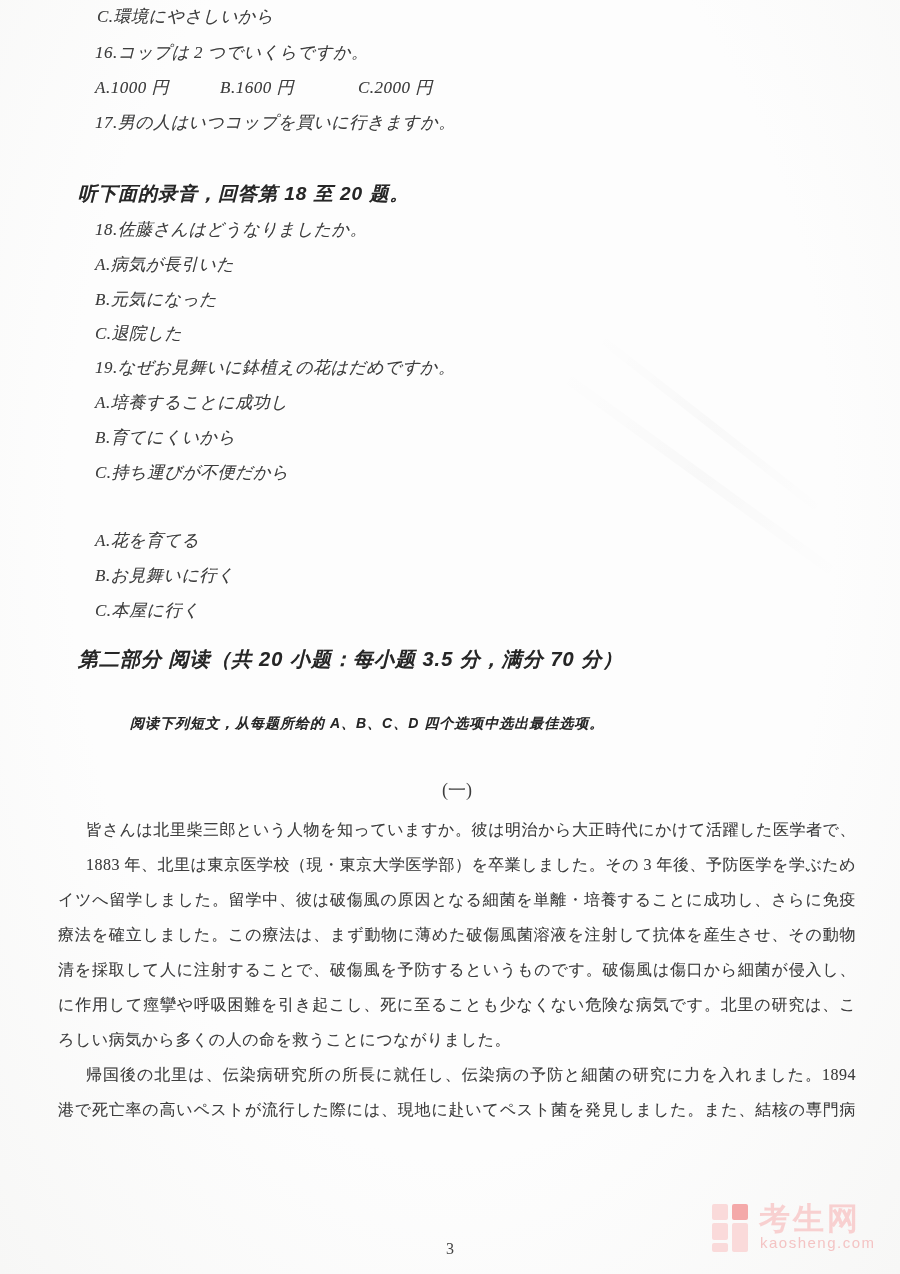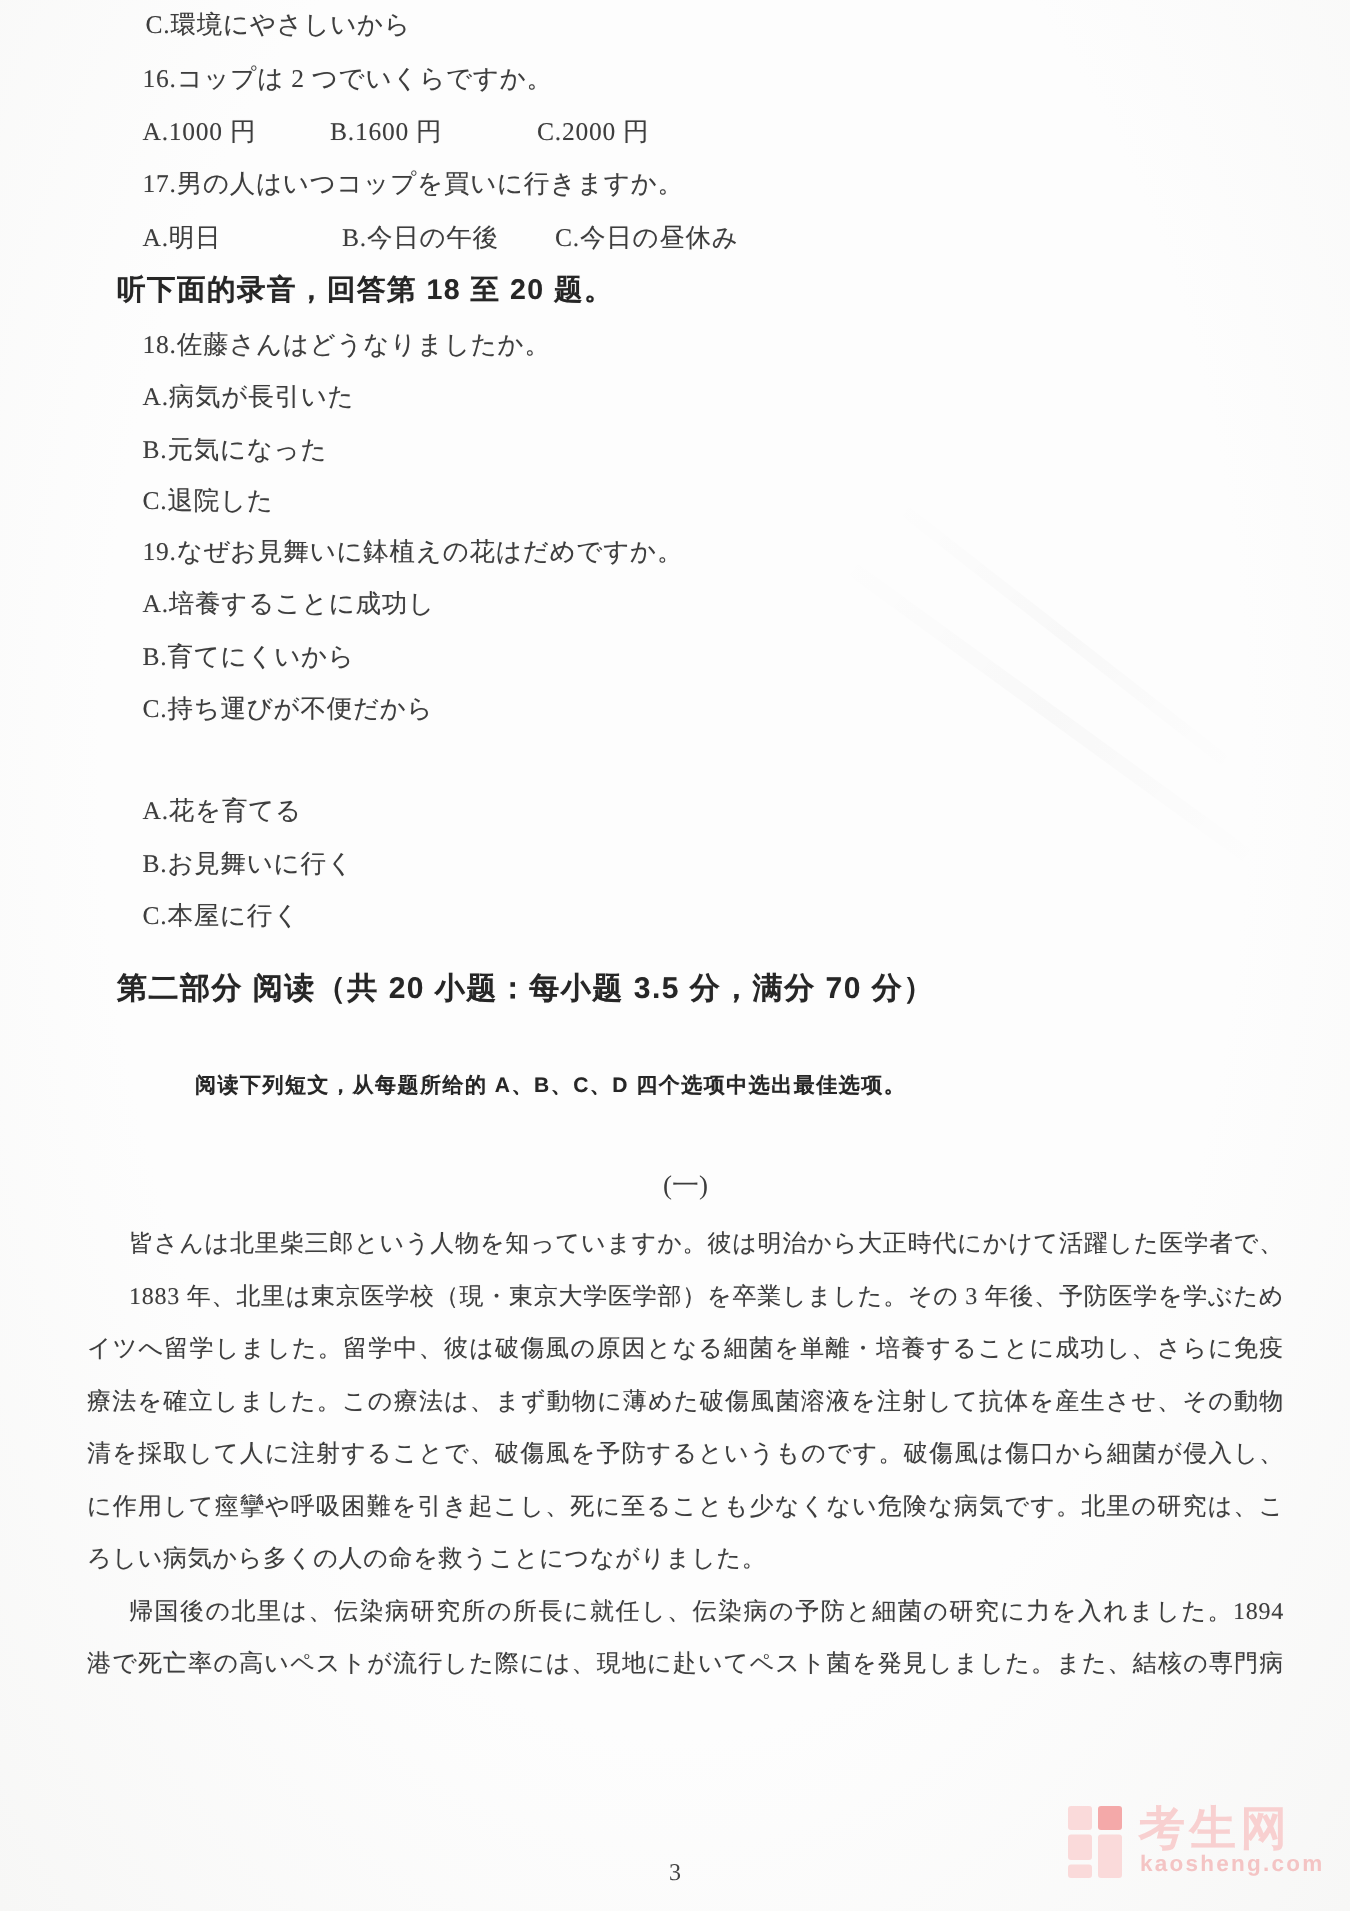--- a/index.html
+++ b/index.html
@@ -13,20 +13,21 @@
     font-family:"Liberation Serif","DejaVu Serif",serif;
     color:#3d3d3d;
   }
   .line{
     position:absolute;
     white-space:nowrap;
     font-size:17px;
     line-height:22px;
     letter-spacing:0.5px;
     text-shadow:0 0 0.5px rgba(70,70,70,.35);
+    font-style:italic;
   }
   .bold-cn{
     font-family:"Liberation Sans","DejaVu Sans",sans-serif;
     font-weight:bold;
     color:#262626;
     letter-spacing:1px;
   }
   .opts{display:flex;}
   .opts .opt{display:inline-block;}
   .r16-a{width:125px;} .r16-b{width:138px;}
@@ -88,25 +89,20 @@
   <div class="line" style="left:97px;top:6px">C.環境にやさしいから</div>
 
   <div class="line" style="left:95px;top:42px">16.コップは 2 つでいくらですか。</div>
   <div class="line opts" style="left:95px;top:77px">
     <span class="opt r16-a">A.1000 円</span>
     <span class="opt r16-b">B.1600 円</span>
     <span class="opt">C.2000 円</span>
   </div>
 
   <div class="line" style="left:95px;top:112px">17.男の人はいつコップを買いに行きますか。</div>
-  <div class="line opts" style="left:95px;top:148px">
-    <span class="opt r17-a">A.明日</span>
-    <span class="opt r17-b">B.今日の午後</span>
-    <span class="opt">C.今日の昼休み</span>
-  </div>
 
   <div class="line bold-cn" style="left:78px;top:183px;font-size:19px">听下面的录音，回答第 18 至 20 题。</div>
 
   <div class="line" style="left:95px;top:219px">18.佐藤さんはどうなりましたか。</div>
   <div class="line" style="left:95px;top:254px">A.病気が長引いた</div>
   <div class="line" style="left:95px;top:289px">B.元気になった</div>
   <div class="line" style="left:95px;top:323px">C.退院した</div>
 
   <div class="line" style="left:95px;top:357px">19.なぜお見舞いに鉢植えの花はだめですか。</div>
   <div class="line" style="left:95px;top:392px">A.培養することに成功し</div>
@@ -135,19 +131,19 @@
 
   <div class="footer-num">3</div>
 
   <div class="wm">
     <span class="blk blk-l1" style="background-color: rgb(250, 218, 218);"></span>
     <span class="blk blk-r1" style="background-color: rgb(244, 169, 169);"></span>
     <span class="blk blk-l2" style="background-color: rgb(250, 218, 218);"></span>
     <span class="blk blk-r2" style="background-color: rgb(250, 218, 218);"></span>
     <span class="blk blk-l3" style="background-color: rgb(250, 218, 218);"></span>
     <span class="wm-brand" style="color: rgb(248, 208, 208);">考生网</span>
-    <span class="wm-domain" style="color: rgb(244, 196, 196); font-weight: bold;">kaosheng.com</span>
+    <span class="wm-domain" style="color: rgb(244, 196, 196);">kaosheng.com</span>
   </div>
 
   <div class="streak s1"></div>
   <div class="streak s2"></div>
 
 </div>
 
 </body></html>

